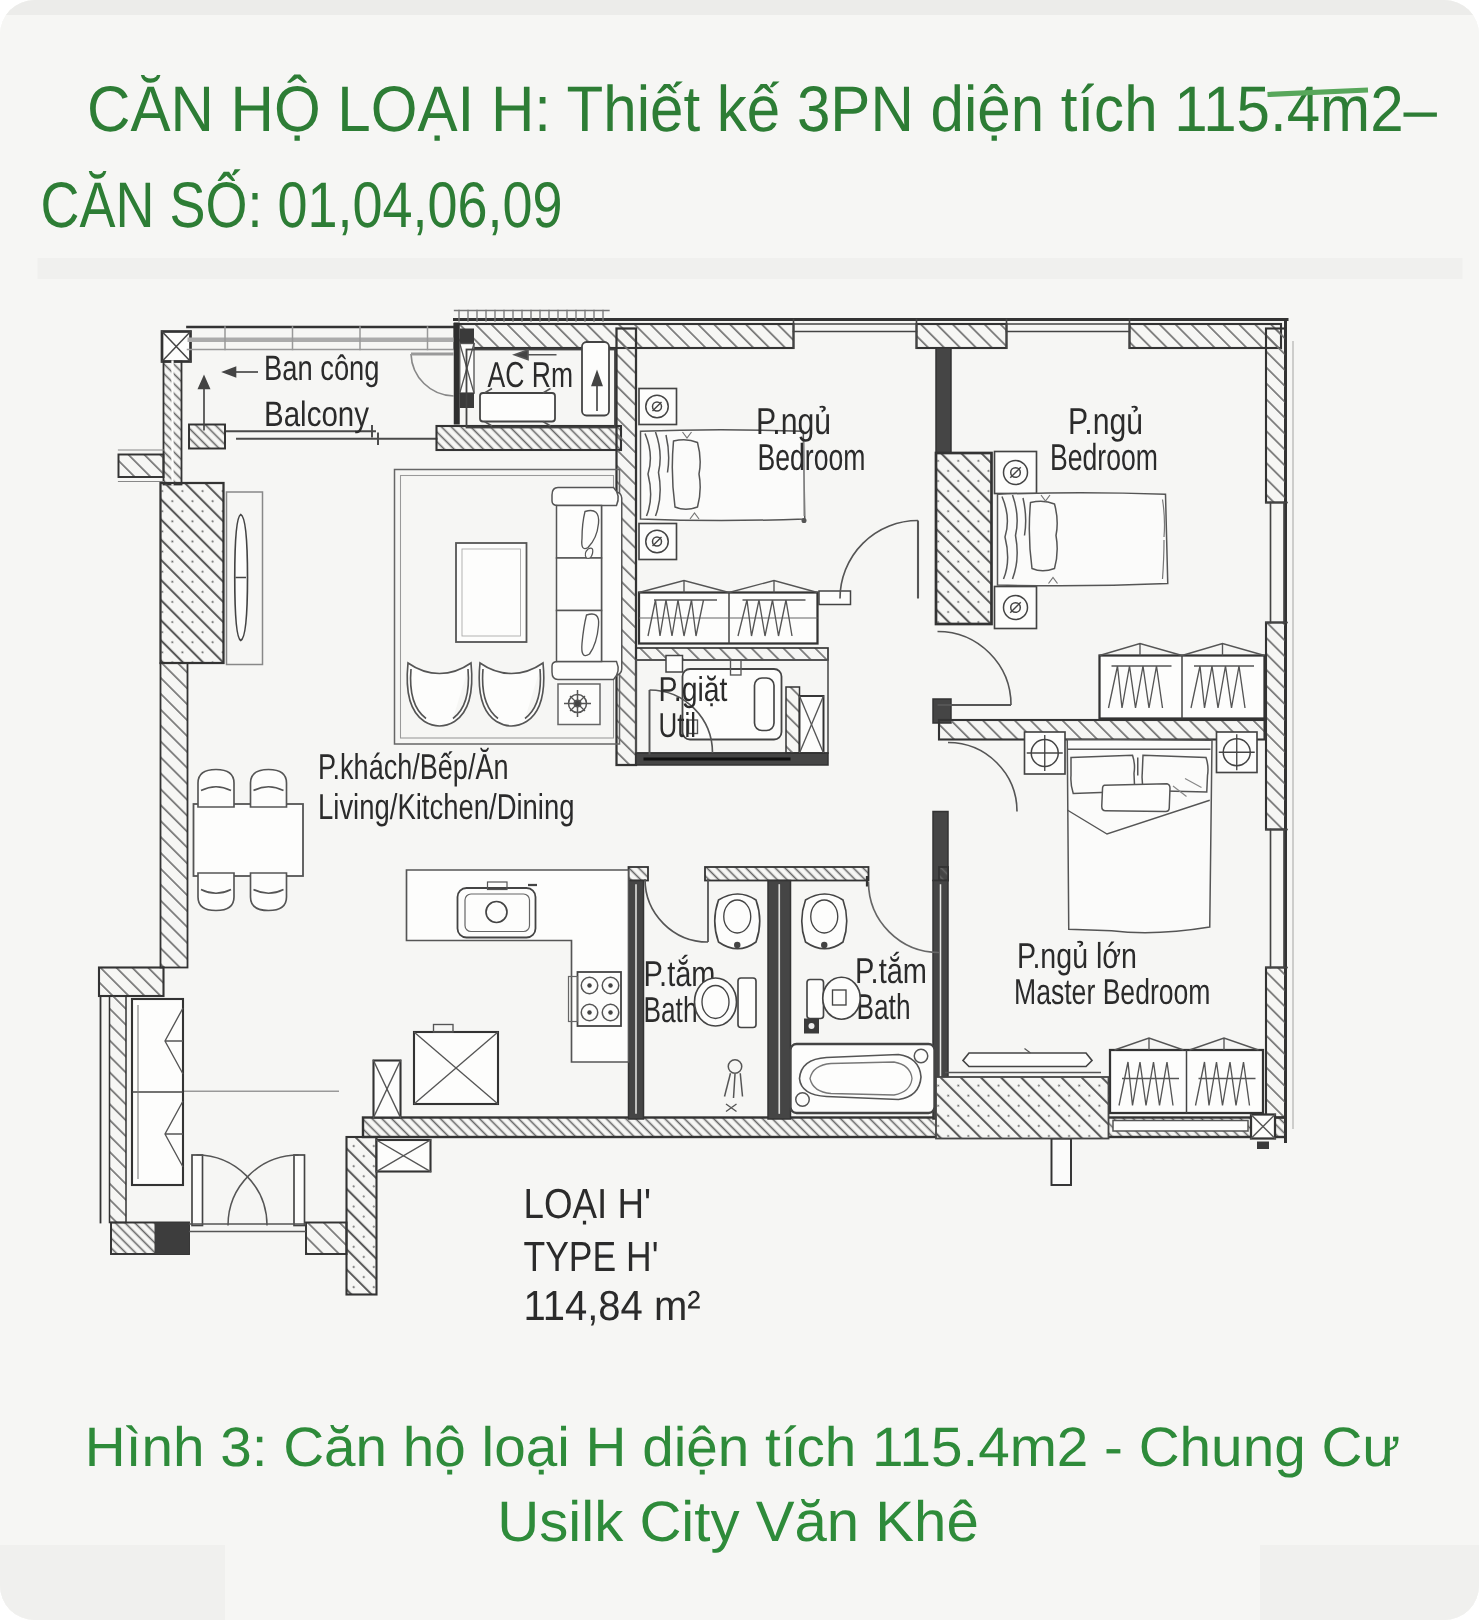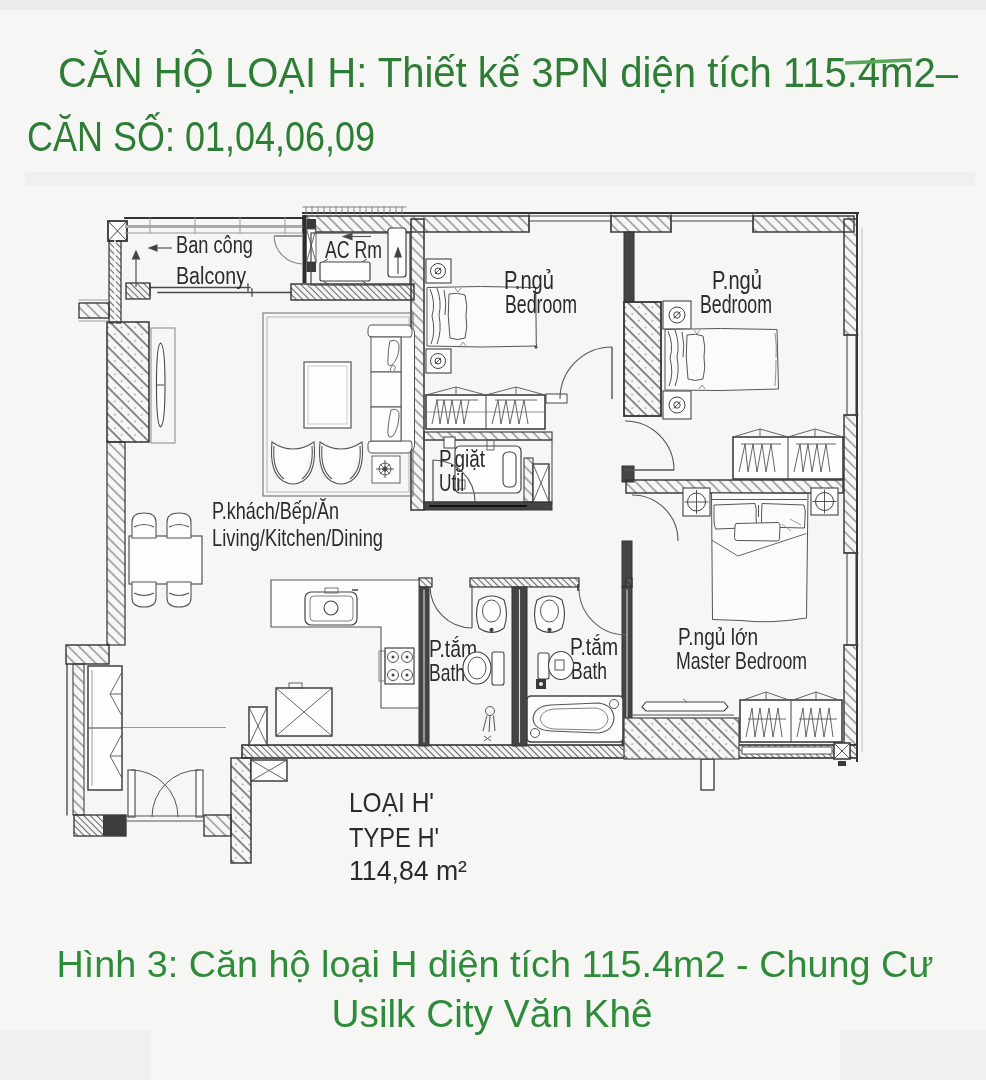--- a/index.html
+++ b/index.html
@@ -1,17 +1,17 @@
 <!DOCTYPE html>
 <html><head>
 <meta charset="utf-8">
 <style>
 html,body{margin:0;padding:0;}
 *{-webkit-font-smoothing:antialiased;}
-#page{position:relative;width:986px;height:1080px;background:#f6f6f4;font-family:"Liberation Sans",sans-serif;overflow:hidden;}
+#page{position:relative;width:986px;height:1080px;background:#f6f6f4;font-family:"Liberation Sans",sans-serif;overflow:hidden;border-radius:23px;}
 svg{position:absolute;top:0;left:0;}
 text{font-family:"Liberation Sans",sans-serif;}
 </style>
 </head>
 <body>
 <div id="page">
 <svg width="986" height="1080" viewBox="0 0 986 1080">
 <defs>
 <pattern id="hw" width="7.5" height="7.5" patternUnits="userSpaceOnUse" patternTransform="rotate(-45)">
 <line x1="3.7" y1="0" x2="3.7" y2="7.5" stroke="#707070" stroke-width="1.1"></line>

